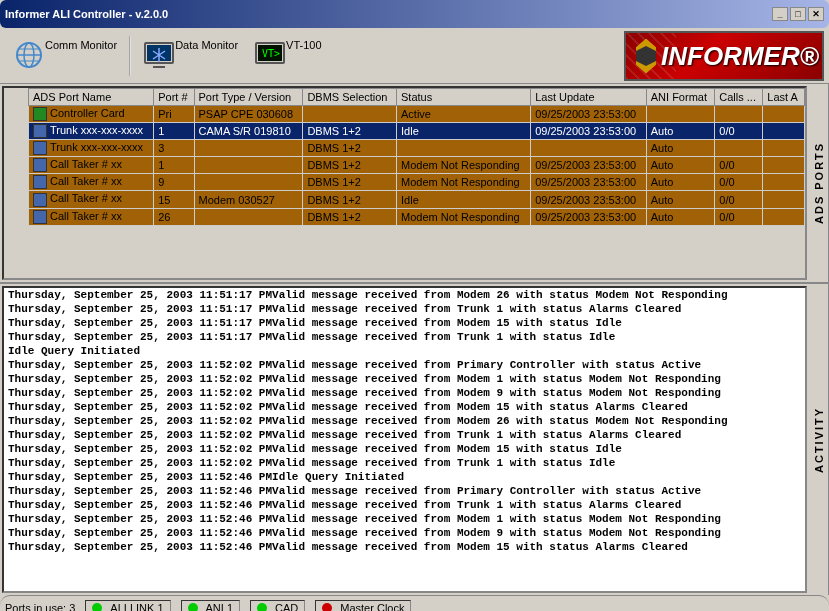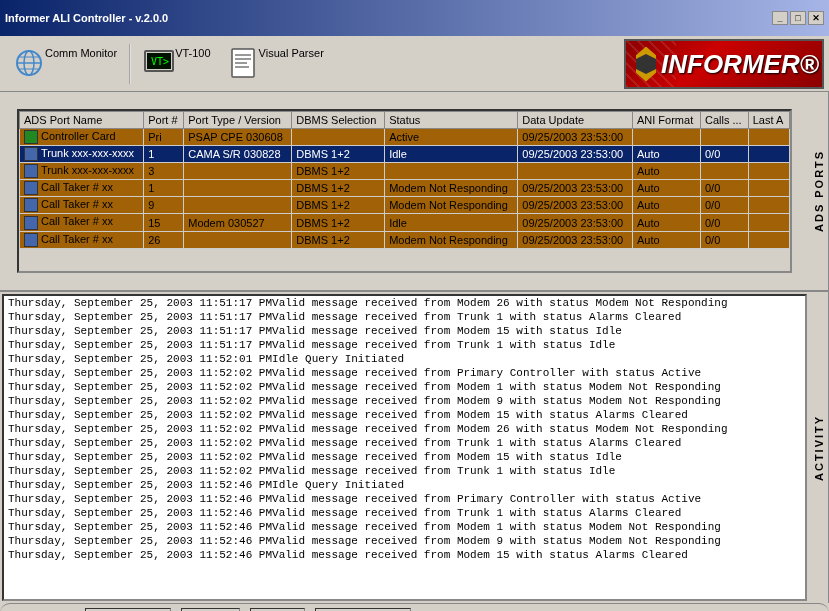--- a/index.html
+++ b/index.html
@@ -14,21 +14,22 @@
     
     #title-bar {
       background: linear-gradient(to right, #0a246a, #a6b5e6);
       color: white;
       font-size: 11px;
       font-weight: bold;
       padding: 12px 5px;
       display: flex;
       align-items: center;
       justify-content: space-between;
-      height: 36px;
+      height: 28px;
+      border-radius: 6px;
     }
     #title-bar-controls {
       display: flex;
       gap: 2px;
     }
     .title-btn {
       background: #d4d0c8;
       border: 1px solid #888;
       width: 16px;
       height: 14px;
@@ -110,21 +111,22 @@
     
     #ports-section {
       display: flex;
       height: 200px;
       border-bottom: 2px solid #888;
     }
     #ports-table-container {
       flex: 1;
       overflow: auto;
       border: 2px inset #888;
-      margin: 17px;
+      margin: 2px;
+      padding-left: 24px;
     }
     #ports-table {
       border-collapse: collapse;
       width: 100%;
       font-size: 11px;
     }
     #ports-table th {
       background: #d4d0c8;
       border: 1px solid #888;
       padding: 2px 4px;
@@ -174,20 +176,21 @@
       background: white;
     }
     #activity-log {
       font-size: 11px;
       font-family: 'Courier New', monospace;
     }
     .log-row {
       padding: 1px 4px;
       white-space: nowrap;
       display: flex;
+      font-weight: bold;
     }
     .log-timestamp {
       min-width: 200px;
       color: #000;
     }
     .log-message {
       color: #000;
     }
     #activity-label {
       writing-mode: vertical-rl;
@@ -260,38 +263,39 @@
         <line x1="6" y1="22" x2="26" y2="22" stroke="#4488cc" stroke-width="1"></line>
       </svg>
     </div>
     <span>Comm Monitor</span>
   </div>
   <div class="toolbar-separator"></div>
   <div class="toolbar-item">
     <div class="toolbar-icon">
       <svg width="32" height="32" viewBox="0 0 32 32">
         <rect x="2" y="4" width="28" height="20" rx="1" fill="none" stroke="#555" stroke-width="2"></rect>
+        <rect x="4" y="6" width="24" height="16" fill="#003366"></rect>
+        <line x1="12" y1="24" x2="20" y2="24" stroke="#555" stroke-width="2"></line>
+        <line x1="10" y1="28" x2="22" y2="28" stroke="#555" stroke-width="2"></line>
+
+        <path d="M16 9 L16 23 M10 12 L22 20 M10 20 L22 12" stroke="#88aaff" stroke-width="1.5"></path>
+      </svg>
+    </div>
+    <span>Data Monitor</span>
+  </div>
+  <div class="toolbar-item">
+    <div class="toolbar-icon">
+      <svg width="32" height="32" viewBox="0 0 32 32">
+        <rect x="2" y="4" width="28" height="20" rx="1" fill="none" stroke="#555" stroke-width="2"></rect>
         <rect x="4" y="6" width="24" height="16" fill="#001100"></rect>
         <text x="8" y="18" font-family="monospace" font-size="10" fill="#00ff00">VT&gt;</text>
         <line x1="12" y1="24" x2="20" y2="24" stroke="#555" stroke-width="2"></line>
       </svg>
     </div>
     <span>VT-100</span>
-  </div>
-  <div class="toolbar-item">
-    <div class="toolbar-icon">
-      <svg width="32" height="32" viewBox="0 0 32 32">
-        <rect x="5" y="2" width="22" height="28" rx="1" fill="white" stroke="#555" stroke-width="1.5"></rect>
-        <line x1="8" y1="8" x2="24" y2="8" stroke="#333" stroke-width="1"></line>
-        <line x1="8" y1="12" x2="24" y2="12" stroke="#333" stroke-width="1"></line>
-        <line x1="8" y1="16" x2="20" y2="16" stroke="#333" stroke-width="1"></line>
-        <line x1="8" y1="20" x2="22" y2="20" stroke="#333" stroke-width="1"></line>
-      </svg>
-    </div>
-    <span>Visual Parser</span>
   </div>
 
   <div id="informer-logo">
     <div class="informer-grid"></div>
     <div style="position:relative; z-index:1; display:flex; flex-direction:column; align-items:flex-start; width:100%;">
       <div style="display:flex; align-items:center; width:100%;">
         <div style="background:#cc9900; width:35px; height:35px; display:flex; align-items:center; justify-content:center; margin-right:5px; clip-path: polygon(50% 0%, 100% 25%, 100% 75%, 50% 100%, 0% 75%, 0% 25%);">
           <div style="background:#333; width:20px; height:20px; clip-path: polygon(50% 0%, 100% 25%, 100% 75%, 50% 100%, 0% 75%, 0% 25%);"></div>
         </div>
         <span style="font-size:26px; font-weight:bold; color:white; text-shadow: 1px 1px 2px #000;">INFORMER®</span>
@@ -305,42 +309,42 @@
   <div id="ports-section">
     <div id="ports-table-container">
       <table id="ports-table">
         <thead>
           <tr>
             <th>ADS Port Name</th>
             <th>Port #</th>
             <th>Port Type / Version</th>
             <th>DBMS Selection</th>
             <th>Status</th>
-            <th>Data Update</th>
+            <th>Last Update</th>
             <th>ANI Format</th>
             <th>Calls ...</th>
             <th>Last A</th>
           </tr>
         </thead>
         <tbody id="ports-table-body">
         <tr class="row-normal">
               <td><span style="display:inline-block;width:14px;height:14px;background:#228822;border:1px solid #333;margin-right:3px;vertical-align:middle;"></span>Controller Card</td>
               <td>Pri</td>
               <td>PSAP CPE  030608</td>
               <td></td>
               <td>Active</td>
               <td>09/25/2003 23:53:00</td>
               <td></td>
               <td></td>
               <td></td>
             </tr>
             <tr class="row-selected">
               <td><span style="display:inline-block;width:14px;height:14px;background:#4466aa;border:1px solid #333;margin-right:3px;vertical-align:middle;"></span>Trunk xxx-xxx-xxxx</td>
               <td>1</td>
-              <td>CAMA S/R  030828</td>
+              <td>CAMA S/R  019810</td>
               <td>DBMS 1+2</td>
               <td>Idle</td>
               <td>09/25/2003 23:53:00</td>
               <td>Auto</td>
               <td>0/0</td>
               <td></td>
             </tr>
             <tr class="row-normal">
               <td><span style="display:inline-block;width:14px;height:14px;background:#4466aa;border:1px solid #333;margin-right:3px;vertical-align:middle;"></span>Trunk xxx-xxx-xxxx</td>
               <td>3</td>
@@ -417,21 +421,20 @@
           </div>
           <div class="log-row">
             <span class="log-timestamp">Thursday, September 25, 2003 11:51:17 PM  </span>
             <span class="log-message">Valid message received from Modem 15 with status Idle</span>
           </div>
           <div class="log-row">
             <span class="log-timestamp">Thursday, September 25, 2003 11:51:17 PM  </span>
             <span class="log-message">Valid message received from Trunk 1 with status Idle</span>
           </div>
           <div class="log-row">
-            <span class="log-timestamp">Thursday, September 25, 2003 11:52:01 PM  </span>
             <span class="log-message">Idle Query Initiated</span>
           </div>
           <div class="log-row">
             <span class="log-timestamp">Thursday, September 25, 2003 11:52:02 PM  </span>
             <span class="log-message">Valid message received from Primary Controller with status Active</span>
           </div>
           <div class="log-row">
             <span class="log-timestamp">Thursday, September 25, 2003 11:52:02 PM  </span>
             <span class="log-message">Valid message received from Modem 1 with status Modem Not Responding</span>
           </div>

